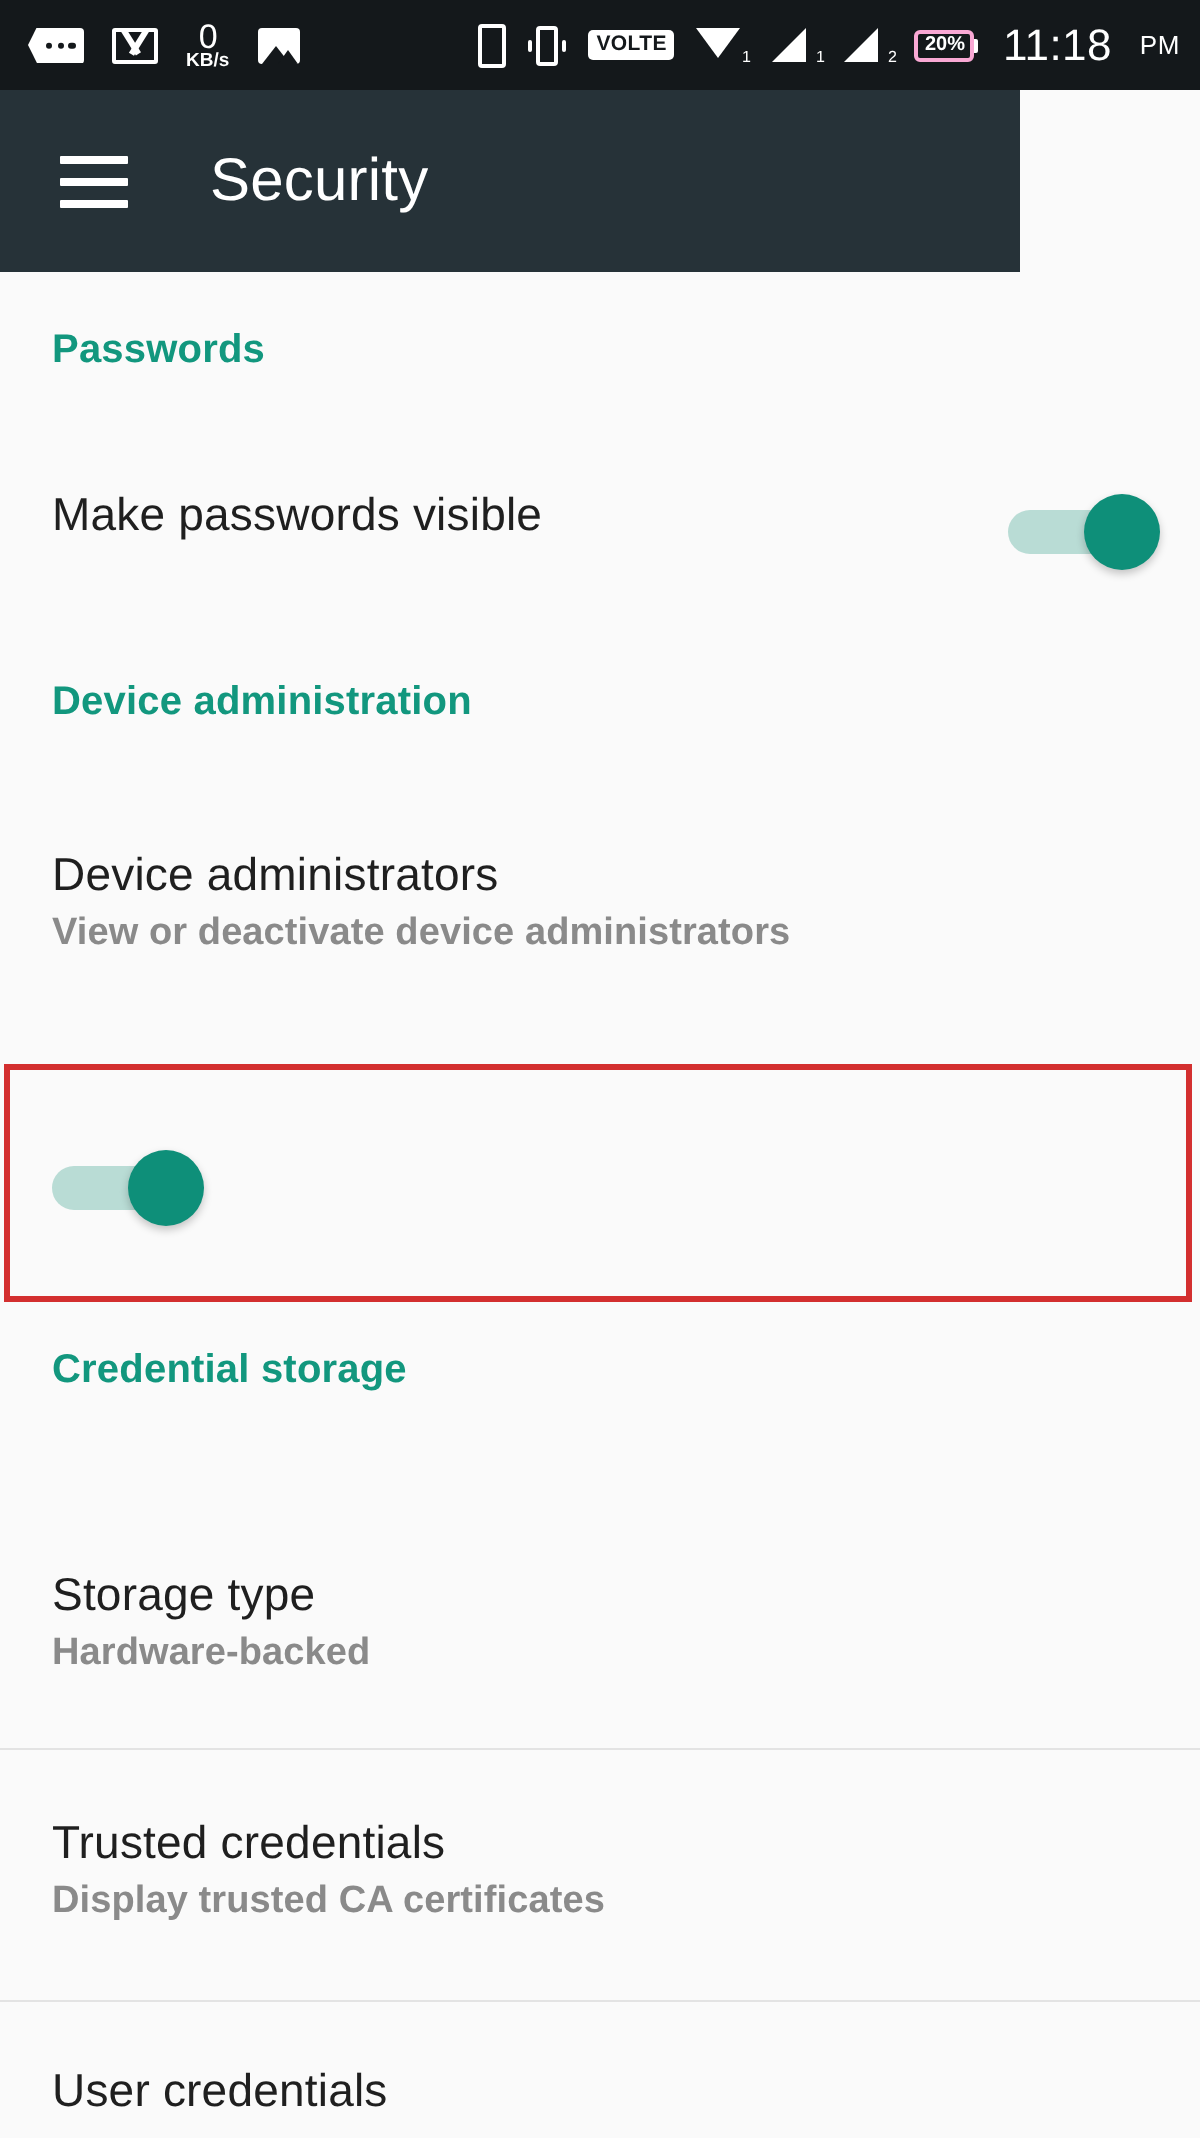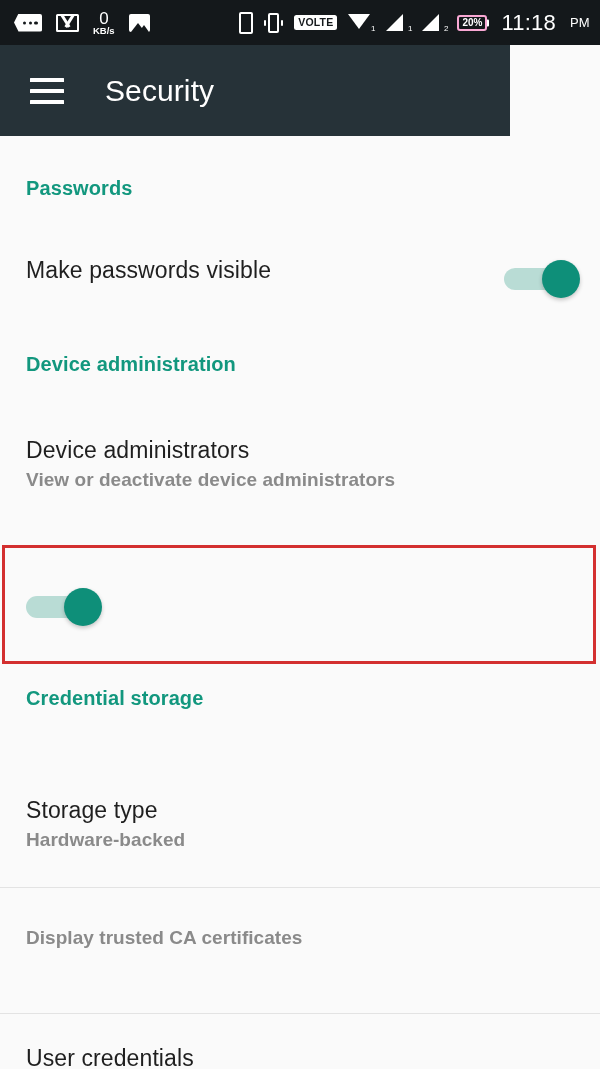--- a/index.html
+++ b/index.html
@@ -102,21 +102,21 @@
   .menu-btn {
     width:34px; height:26px; margin-left:30px; cursor:pointer;
     display:flex; flex-direction:column; justify-content:space-between;
   }
   .menu-btn i { display:block; height:4px; background:#fff; border-radius:.5px; }
   .appbar-title {
     color:#fff; font-size:30px; font-weight:400; margin-left:41px; letter-spacing:.1px;
   }
 
   
-  .content { position:absolute; top:136px; left:0; width:600px; height:668px; background:#fafafa;margin-top:13px; }
+  .content { position:absolute; top:136px; left:0; width:600px; height:668px; background:#fafafa; }
 
   .section-header {
     color:#12977e; font-size:20px; font-weight:700; padding-left:26px; letter-spacing:.1px;
   }
   .row { position:relative; display:flex; align-items:flex-start; padding-left:26px; padding-right:20px; }
   .row-text { flex:1; }
   .row-title { font-size:23px; color:#1f1f1f; font-weight:400; letter-spacing:.1px; line-height:1.15; }
   .row-sub { font-size:19px; color:#8a8a8a; font-weight:700; letter-spacing:.05px; line-height:1.3; margin-top:5px; }
 
   .switch { width:76px; height:44px; position:relative; flex:0 0 auto; cursor:pointer; }
@@ -249,20 +249,21 @@
       <div class="row-text">
         <div class="row-title">Storage type</div>
         <div class="row-sub">Hardware-backed</div>
       </div>
     </div>
 
     <div class="divider p-div1"></div>
 
     <div class="row p-trusted-row">
       <div class="row-text">
+        <div class="row-title">Trusted credentials</div>
         <div class="row-sub">Display trusted CA certificates</div>
       </div>
     </div>
 
     <div class="divider p-div2"></div>
 
     <div class="row p-user-row">
       <div class="row-text">
         <div class="row-title">User credentials</div>
       </div>

